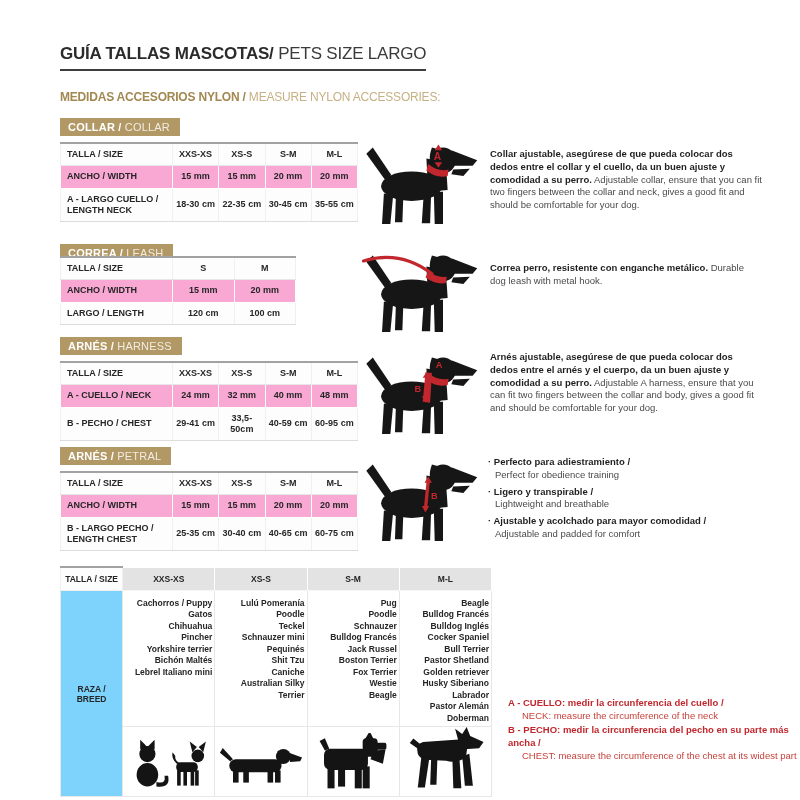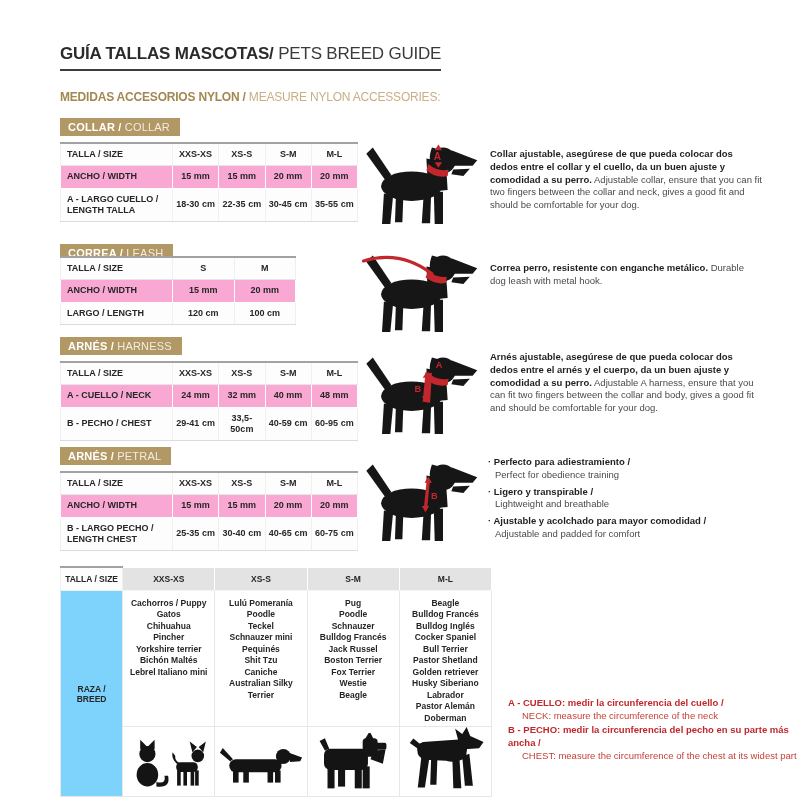--- a/index.html
+++ b/index.html
@@ -44,38 +44,38 @@
 
   
   .dogfig{position:absolute;left:358px;width:122px;}
 
   
   table.breed{position:absolute;left:60px;top:566px;width:432px;border-collapse:collapse;
               table-layout:fixed;font-size:8.5px;}
   table.breed td{border:1px solid #e7e7e7;font-weight:700;color:#262626;text-align:center;}
   table.breed tr.bhead td{height:20px;background:#e3e3e3;border-color:#fff;border-bottom:1px solid #f6f6f6;}
   table.breed tr.bhead td.corner{background:#fdfdfd;border:1px solid #f0f0f0;border-top:2px solid #a2a2a2;}
-  table.breed td.breeds-cell{vertical-align:top;padding:7px 2px 2px;line-height:1.35;white-space:pre-line;background:#fff;}
+  table.breed td.breeds-cell{vertical-align:top;padding:7px 2px 2px;line-height:1.35;white-space:pre-line;background:#fff;text-align:right;}
   table.breed td.icon-cell{height:56px;vertical-align:bottom;padding:0 2px 3px;background:#fff;}
   table.breed td.raza-cell{background:#7dd3fc;font-weight:700;margin-left:39px;}
 
   
   .notes{position:absolute;left:508px;top:696px;width:292px;font-size:9.5px;line-height:1.4;color:#c1272d;}
   .notes .es{font-weight:700;}
   .notes .en{font-weight:400;padding-left:14px;color:#c5423a;}
 
   svg text{font-family:"Liberation Sans",sans-serif;}
 </style>
 </head>
 <body>
 
 <div class="page">
 
   <div class="title">
-    <span class="es">GUÍA TALLAS MASCOTAS/</span><span class="en"> PETS BREED GUIDE</span>
+    <span class="es">GUÍA TALLAS MASCOTAS/</span><span class="en"> PETS SIZE LARGO</span>
   </div>
   <div class="subtitle">
     <span class="es">MEDIDAS ACCESORIOS NYLON / </span><span class="en">MEASURE NYLON ACCESSORIES:</span>
   </div>
 
   <div class="badge" style="top:118px">
     <span class="es">COLLAR / </span><span class="en">COLLAR</span>
   </div>
 
   <table class="spec" style="top:142px;width:298px">
@@ -95,21 +95,21 @@
       <td>M-L</td>
     </tr>
     <tr class="gray">
       <td class="lbl">ANCHO / WIDTH</td>
       <td>15 mm</td>
       <td>15 mm</td>
       <td>20 mm</td>
       <td>20 mm</td>
     </tr>
     <tr class="last">
-      <td class="lbl">A - LARGO CUELLO / LENGTH TALLA</td>
+      <td class="lbl">A - LARGO CUELLO / LENGTH NECK</td>
       <td>18-30 cm</td>
       <td>22-35 cm</td>
       <td>30-45 cm</td>
       <td>35-55 cm</td>
     </tr>
   </tbody>
     </table>
 
   <div class="dogfig" style="top:138px">
     <svg viewBox="0 0 132 96" width="122" height="89">

